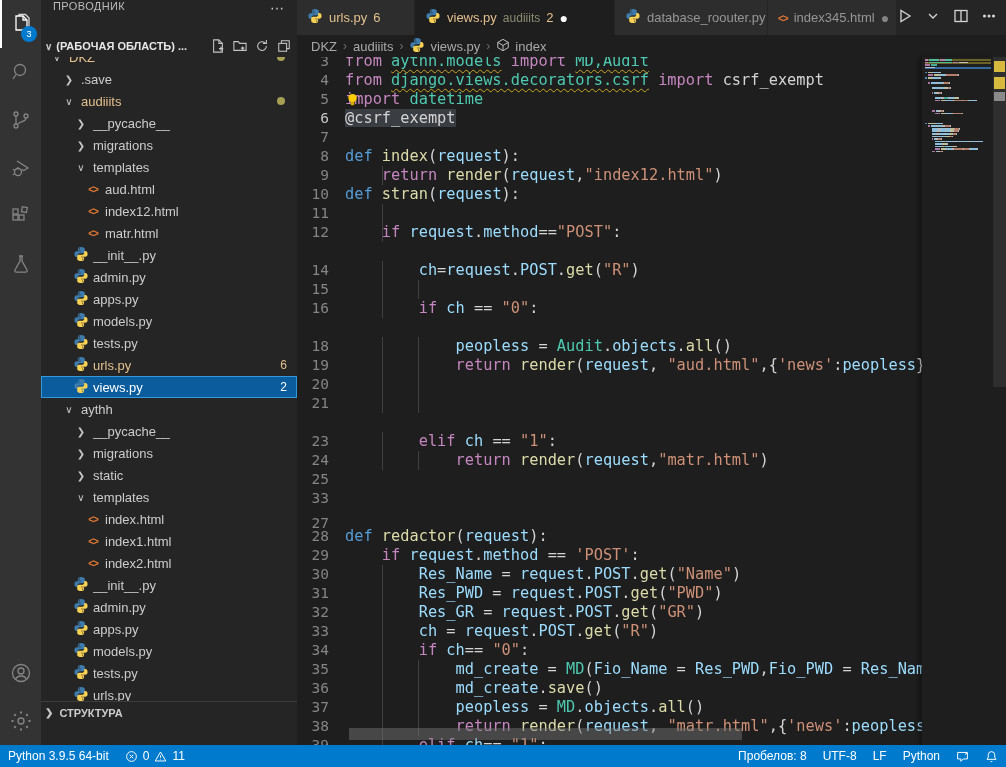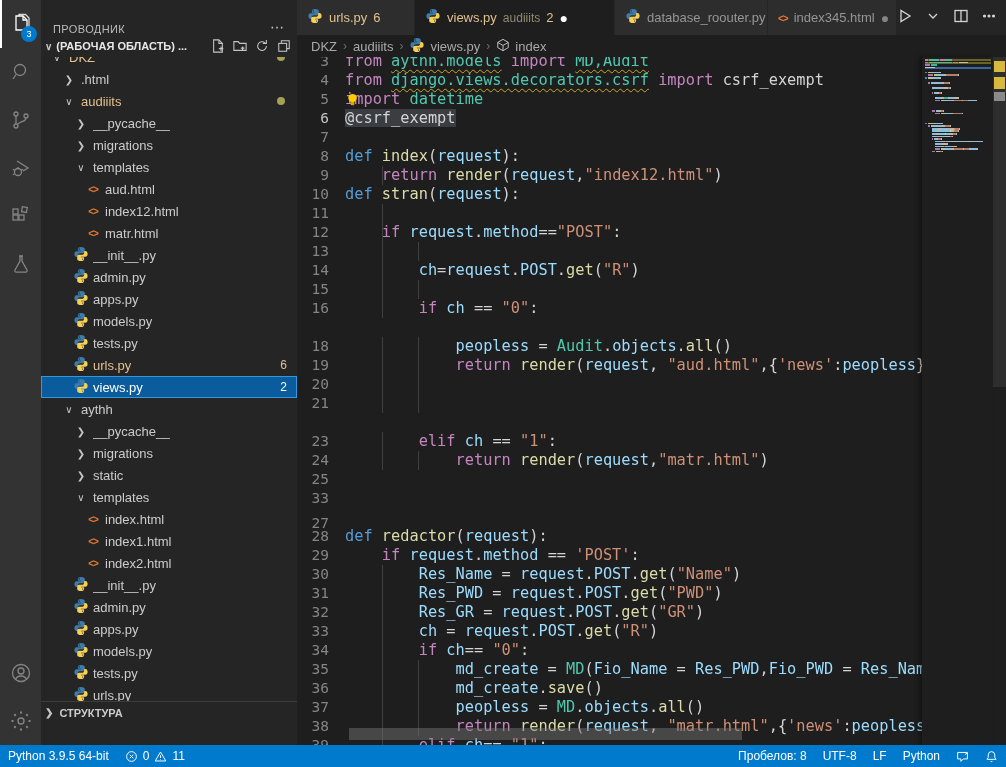--- a/index.html
+++ b/index.html
@@ -11,21 +11,21 @@
   #activity-bar { position:absolute; left:0; top:0; width:41px; height:745px; background:#333333; }
   .act-item { position:relative; width:41px; height:48px; display:flex; align-items:center; justify-content:center; color:#858585; }
   .act-item.active { color:#ffffff; border-left:2px solid #ffffff; }
   .act-item svg { width:24px; height:24px; stroke:currentColor; fill:none; stroke-width:1.3; }
   .act-badge { position:absolute; right:4px; bottom:6px; min-width:16px; height:16px; border-radius:8px;
                background:#007acc; color:#fff; font-size:9px; display:flex; align-items:center; justify-content:center; }
   #act-bottom { position:absolute; left:0; bottom:0; width:41px; }
 
   
   #sidebar { position:absolute; left:41px; top:0; width:256px; height:745px; background:#252526; color:#cccccc; overflow:hidden; }
-  #sidebar-title { height:35px; display:flex; align-items:flex-end; padding:0 12px; font-size:11px; letter-spacing:.4px; color:#bbbbbb; }
+  #sidebar-title { height:35px; display:flex; align-items:flex-start; padding:0 12px; font-size:11px; letter-spacing:.4px; color:#bbbbbb; }
   #sidebar-title .grow { flex:1; }
   #sidebar-more { color:#c5c5c5; font-size:14px; letter-spacing:1px; }
   #section-header { height:22px; display:flex; align-items:center; gap:4px; padding:0 4px 0 4px;
                     font-size:11px; font-weight:bold; color:#e7e7e7; }
   #section-header .grow { flex:1; overflow:hidden; white-space:nowrap; }
   .hdr-ico { width:18px; height:18px; display:flex; align-items:center; justify-content:center; color:#c5c5c5; flex:none; }
   .hdr-ico svg { width:14px; height:14px; stroke:currentColor; fill:none; stroke-width:1.2; }
   #tree { position:absolute; top:57px; left:0; right:0; bottom:44px; overflow:hidden; }
   .trow { position:relative; height:22px; display:flex; align-items:center; font-size:13px; color:#cccccc; white-space:nowrap; }
   .trow .chev { width:16px; flex:none; text-align:center; font-size:10px; color:#c5c5c5; }
@@ -186,21 +186,21 @@
         </span>
   </div>
   <div id="tree">
         <div class="trow" style="margin-top: -11px; padding-left: 8px;">
           <span class="chev">∨</span>
           <span class="lbl mod-gold">DKZ</span>
           <span class="dot"></span>
         </div>
         <div class="trow" style="padding-left: 20px;">
           <span class="chev">❯</span>
-          <span class="lbl">.html</span>
+          <span class="lbl">.save</span>
         </div>
         <div class="trow" style="padding-left: 20px;">
           <span class="chev">∨</span>
           <span class="lbl mod-gold">audiiits</span>
           <span class="dot"></span>
         </div>
         <div class="trow" style="padding-left: 32px;">
           <span class="chev">❯</span>
           <span class="lbl">__pycache__</span>
         </div>
@@ -439,21 +439,20 @@
             <circle cx="8" cy="6.5" r="4.5" fill="#ffcc00"></circle>
             <rect x="6" y="10.5" width="4" height="3.5" rx="1" fill="#d4aa00"></rect>
           </svg></div>
         <div class="crow" style="top: 52px;"><div class="gut on">6</div><div class="ctext"><span class="tk-sel" style="color: rgb(212, 212, 212);">@csrf_exempt</span></div></div>
         <div class="crow" style="top: 71px;"><div class="gut">7</div><div class="ctext"></div></div>
         <div class="crow" style="top: 90px;"><div class="gut">8</div><div class="ctext"><span style="color: rgb(86, 156, 214);">def</span><span style="color: rgb(212, 212, 212);"> </span><span style="color: rgb(220, 220, 170);">index</span><span style="color: rgb(212, 212, 212);">(</span><span style="color: rgb(156, 220, 254);">request</span><span style="color: rgb(212, 212, 212);">):</span></div></div>
         <div class="crow" style="top: 109px;"><div class="guide" style="left: 84.72px;"></div><div class="gut">9</div><div class="ctext"><span style="color: rgb(212, 212, 212);">    </span><span style="color: rgb(197, 134, 192);">return</span><span style="color: rgb(212, 212, 212);"> </span><span style="color: rgb(220, 220, 170);">render</span><span style="color: rgb(212, 212, 212);">(</span><span style="color: rgb(156, 220, 254);">request</span><span style="color: rgb(212, 212, 212);">,</span><span style="color: rgb(206, 145, 120);">"index12.html"</span><span style="color: rgb(212, 212, 212);">)</span></div></div>
         <div class="crow" style="top: 128px;"><div class="gut">10</div><div class="ctext"><span style="color: rgb(86, 156, 214);">def</span><span style="color: rgb(212, 212, 212);"> </span><span style="color: rgb(220, 220, 170);">stran</span><span style="color: rgb(212, 212, 212);">(</span><span style="color: rgb(156, 220, 254);">request</span><span style="color: rgb(212, 212, 212);">):</span></div></div>
         <div class="crow" style="top: 147px;"><div class="guide" style="left: 84.72px;"></div><div class="gut">11</div><div class="ctext"></div></div>
         <div class="crow" style="top: 166px;"><div class="guide" style="left: 84.72px;"></div><div class="gut">12</div><div class="ctext"><span style="color: rgb(212, 212, 212);">    </span><span style="color: rgb(197, 134, 192);">if</span><span style="color: rgb(212, 212, 212);"> </span><span style="color: rgb(156, 220, 254);">request</span><span style="color: rgb(212, 212, 212);">.</span><span style="color: rgb(156, 220, 254);">method</span><span style="color: rgb(212, 212, 212);">==</span><span style="color: rgb(206, 145, 120);">"POST"</span><span style="color: rgb(212, 212, 212);">:</span></div></div>
-        <div class="crow" style="top: 185px;"><div class="guide" style="left: 84.72px;"></div><div class="guide" style="left: 121.44px;"></div><div class="gut">13</div><div class="ctext"></div></div>
         <div class="crow" style="top: 204px;"><div class="guide" style="left: 84.72px;"></div><div class="gut">14</div><div class="ctext"><span style="color: rgb(212, 212, 212);">        </span><span style="color: rgb(156, 220, 254);">ch</span><span style="color: rgb(212, 212, 212);">=</span><span style="color: rgb(156, 220, 254);">request</span><span style="color: rgb(212, 212, 212);">.</span><span style="color: rgb(156, 220, 254);">POST</span><span style="color: rgb(212, 212, 212);">.</span><span style="color: rgb(220, 220, 170);">get</span><span style="color: rgb(212, 212, 212);">(</span><span style="color: rgb(206, 145, 120);">"R"</span><span style="color: rgb(212, 212, 212);">)</span></div></div>
         <div class="crow" style="top: 223px;"><div class="guide" style="left: 84.72px;"></div><div class="guide" style="left: 121.44px;"></div><div class="gut">15</div><div class="ctext"></div></div>
         <div class="crow" style="top: 242px;"><div class="guide" style="left: 84.72px;"></div><div class="gut">16</div><div class="ctext"><span style="color: rgb(212, 212, 212);">        </span><span style="color: rgb(197, 134, 192);">if</span><span style="color: rgb(212, 212, 212);"> </span><span style="color: rgb(156, 220, 254);">ch</span><span style="color: rgb(212, 212, 212);"> == </span><span style="color: rgb(206, 145, 120);">"0"</span><span style="color: rgb(212, 212, 212);">:</span></div></div>
         <div class="crow" style="top: 280px;"><div class="guide" style="left: 84.72px;"></div><div class="guide" style="left: 121.44px;"></div><div class="gut">18</div><div class="ctext"><span style="color: rgb(212, 212, 212);">            </span><span style="color: rgb(156, 220, 254);">peopless</span><span style="color: rgb(212, 212, 212);"> = </span><span style="color: rgb(78, 201, 176);">Audit</span><span style="color: rgb(212, 212, 212);">.</span><span style="color: rgb(156, 220, 254);">objects</span><span style="color: rgb(212, 212, 212);">.</span><span style="color: rgb(220, 220, 170);">all</span><span style="color: rgb(212, 212, 212);">()</span></div></div>
         <div class="crow" style="top: 299px;"><div class="guide" style="left: 84.72px;"></div><div class="guide" style="left: 121.44px;"></div><div class="gut">19</div><div class="ctext"><span style="color: rgb(212, 212, 212);">            </span><span style="color: rgb(197, 134, 192);">return</span><span style="color: rgb(212, 212, 212);"> </span><span style="color: rgb(220, 220, 170);">render</span><span style="color: rgb(212, 212, 212);">(</span><span style="color: rgb(156, 220, 254);">request</span><span style="color: rgb(212, 212, 212);">, </span><span style="color: rgb(206, 145, 120);">"aud.html"</span><span style="color: rgb(212, 212, 212);">,{</span><span style="color: rgb(206, 145, 120);">'news'</span><span style="color: rgb(212, 212, 212);">:</span><span style="color: rgb(156, 220, 254);">peopless</span><span style="color: rgb(212, 212, 212);">})</span></div></div>
         <div class="crow" style="top: 318px;"><div class="guide" style="left: 84.72px;"></div><div class="guide" style="left: 121.44px;"></div><div class="gut">20</div><div class="ctext"></div></div>
         <div class="crow" style="top: 337px;"><div class="guide" style="left: 84.72px;"></div><div class="guide" style="left: 121.44px;"></div><div class="gut">21</div><div class="ctext"></div></div>
         <div class="crow" style="top: 375px;"><div class="guide" style="left: 84.72px;"></div><div class="gut">23</div><div class="ctext"><span style="color: rgb(212, 212, 212);">        </span><span style="color: rgb(197, 134, 192);">elif</span><span style="color: rgb(212, 212, 212);"> </span><span style="color: rgb(156, 220, 254);">ch</span><span style="color: rgb(212, 212, 212);"> == </span><span style="color: rgb(206, 145, 120);">"1"</span><span style="color: rgb(212, 212, 212);">:</span></div></div>
         <div class="crow" style="top: 394px;"><div class="guide" style="left: 84.72px;"></div><div class="guide" style="left: 121.44px;"></div><div class="gut">24</div><div class="ctext"><span style="color: rgb(212, 212, 212);">            </span><span style="color: rgb(197, 134, 192);">return</span><span style="color: rgb(212, 212, 212);"> </span><span style="color: rgb(220, 220, 170);">render</span><span style="color: rgb(212, 212, 212);">(</span><span style="color: rgb(156, 220, 254);">request</span><span style="color: rgb(212, 212, 212);">,</span><span style="color: rgb(206, 145, 120);">"matr.html"</span><span style="color: rgb(212, 212, 212);">)</span></div></div>
         <div class="crow" style="top: 413px;"><div class="gut">25</div><div class="ctext"></div></div>

